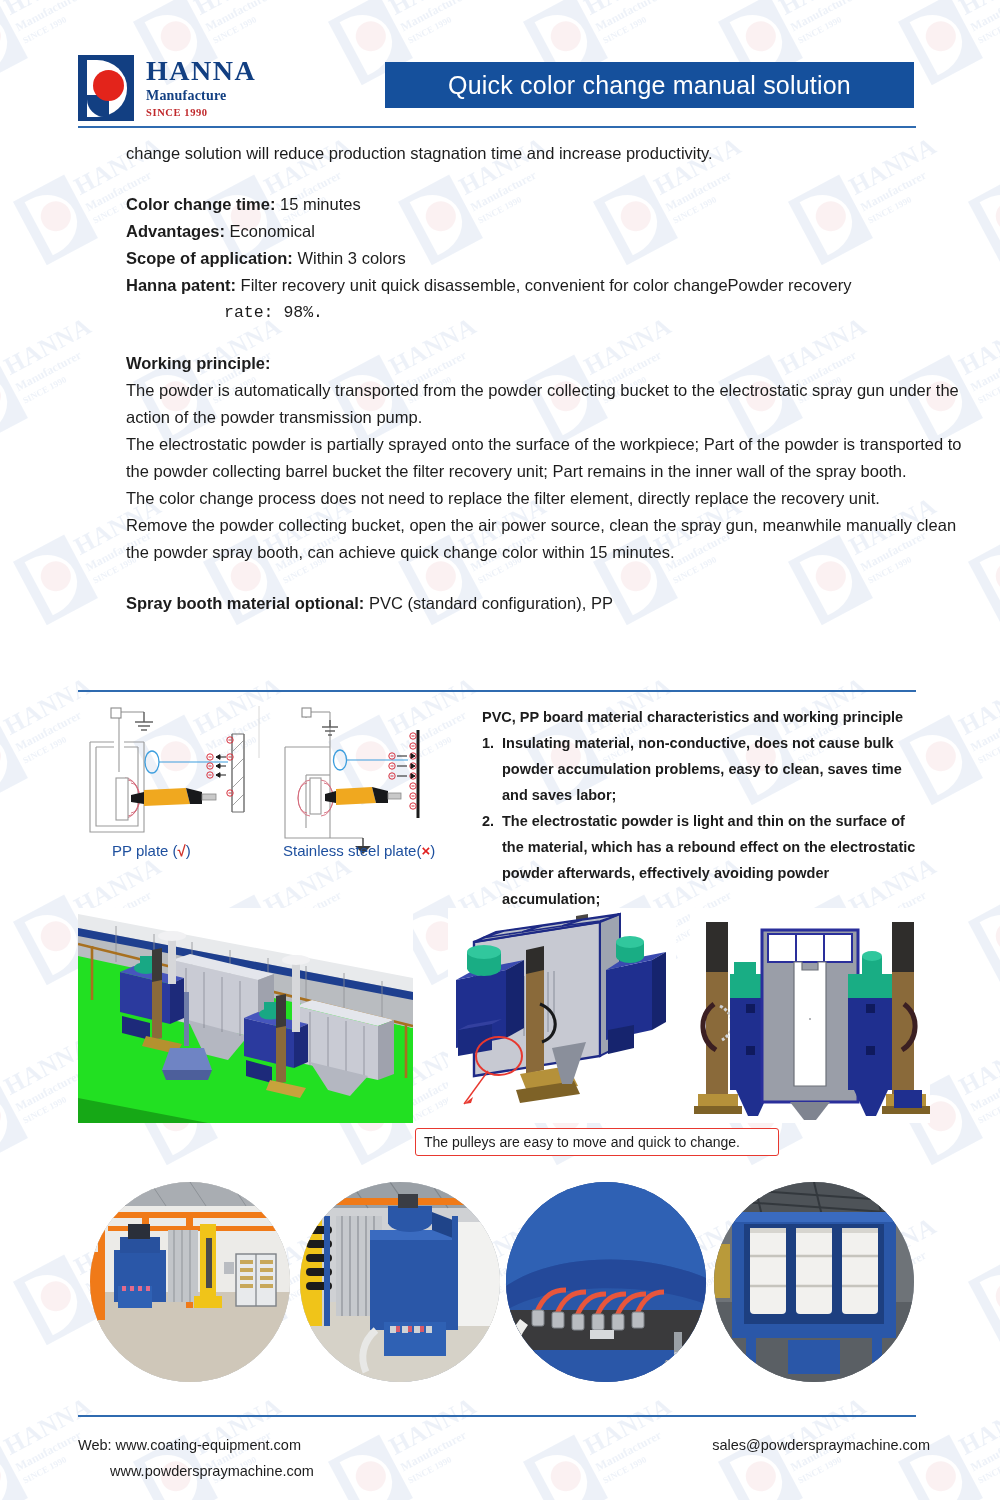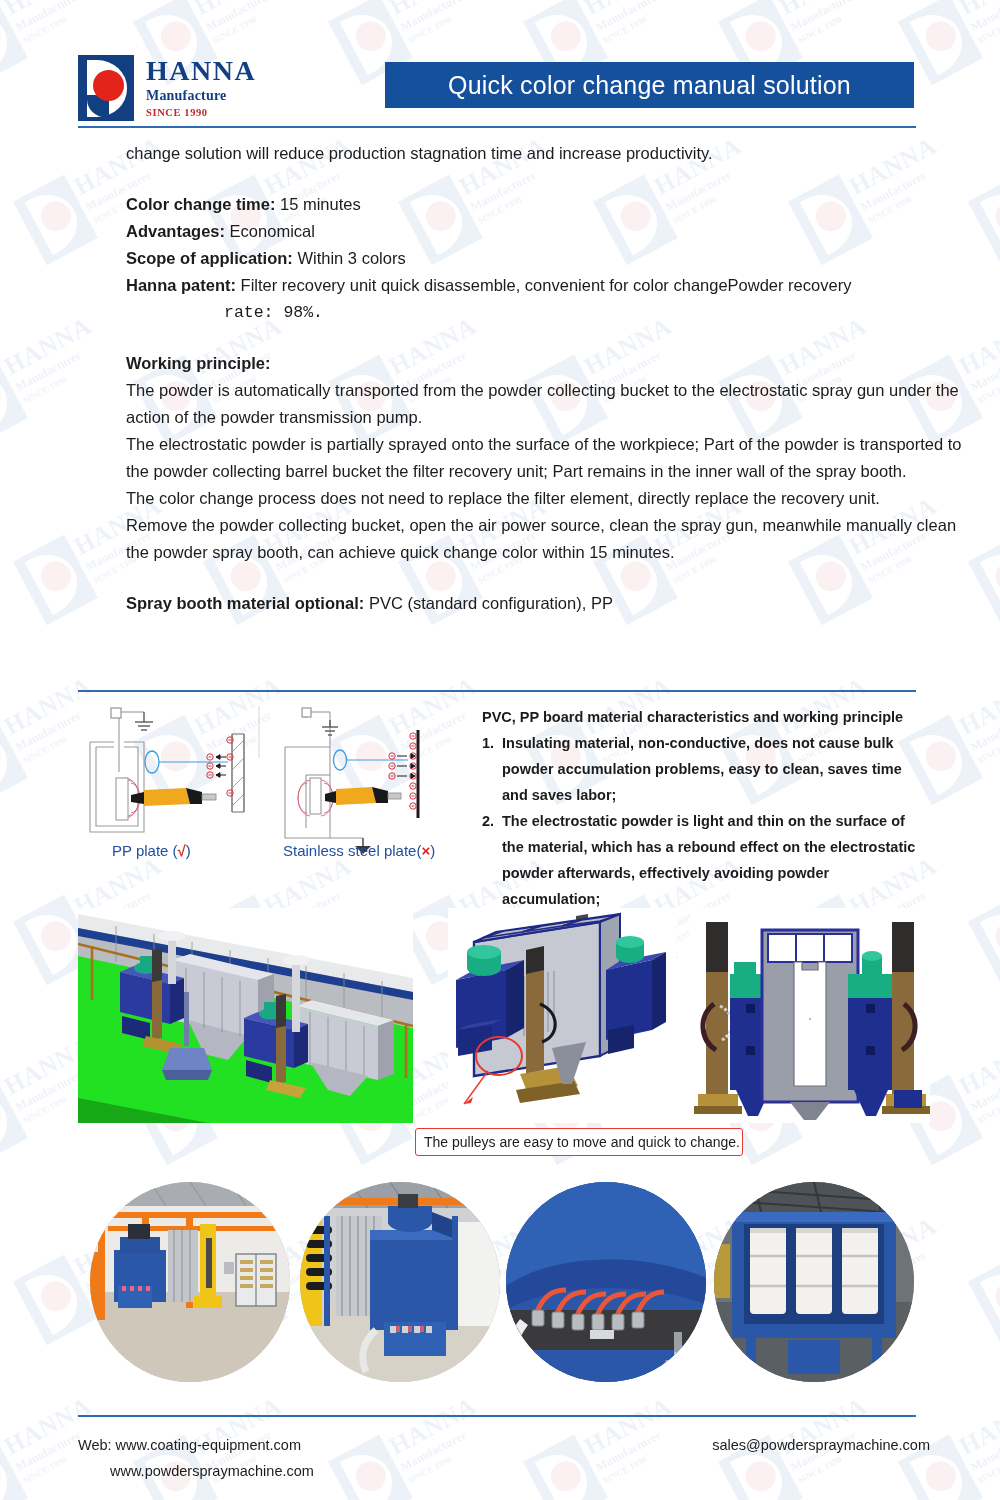--- a/index.html
+++ b/index.html
@@ -96,21 +96,21 @@
   .dia-right .dr-body { flex:1; }
 
   
   .renders { position:absolute; left:78px; top:908px; width:852px; height:215px; }
   .render { position:absolute; top:0; height:215px; overflow:hidden; }
   .r1 { left:0; width:335px; background:#ffffff; }
   .r2 { left:370px; width:228px; background:#ffffff; }
   .r3 { left:612px; width:240px; background:#ffffff; }
 
   .caption-box {
-    position:absolute; left:415px; top:1128px; width:328px; height:28px;
+    position:absolute; left:415px; top:1128px; width:364px; height:28px;
     border:1.5px solid #e8382f; border-radius:3px; background:#fff;
     display:flex; align-items:center; padding-left:8px;
   }
   .caption-box span { font-size:14px; color:#1c1c1c; }
 
   
   .photos { position:absolute; left:78px; top:1182px; width:852px; height:205px; }
   .photo {
     position:absolute; top:0; width:200px; height:200px; border-radius:50%;
     overflow:hidden; background:#9aa3ad;

